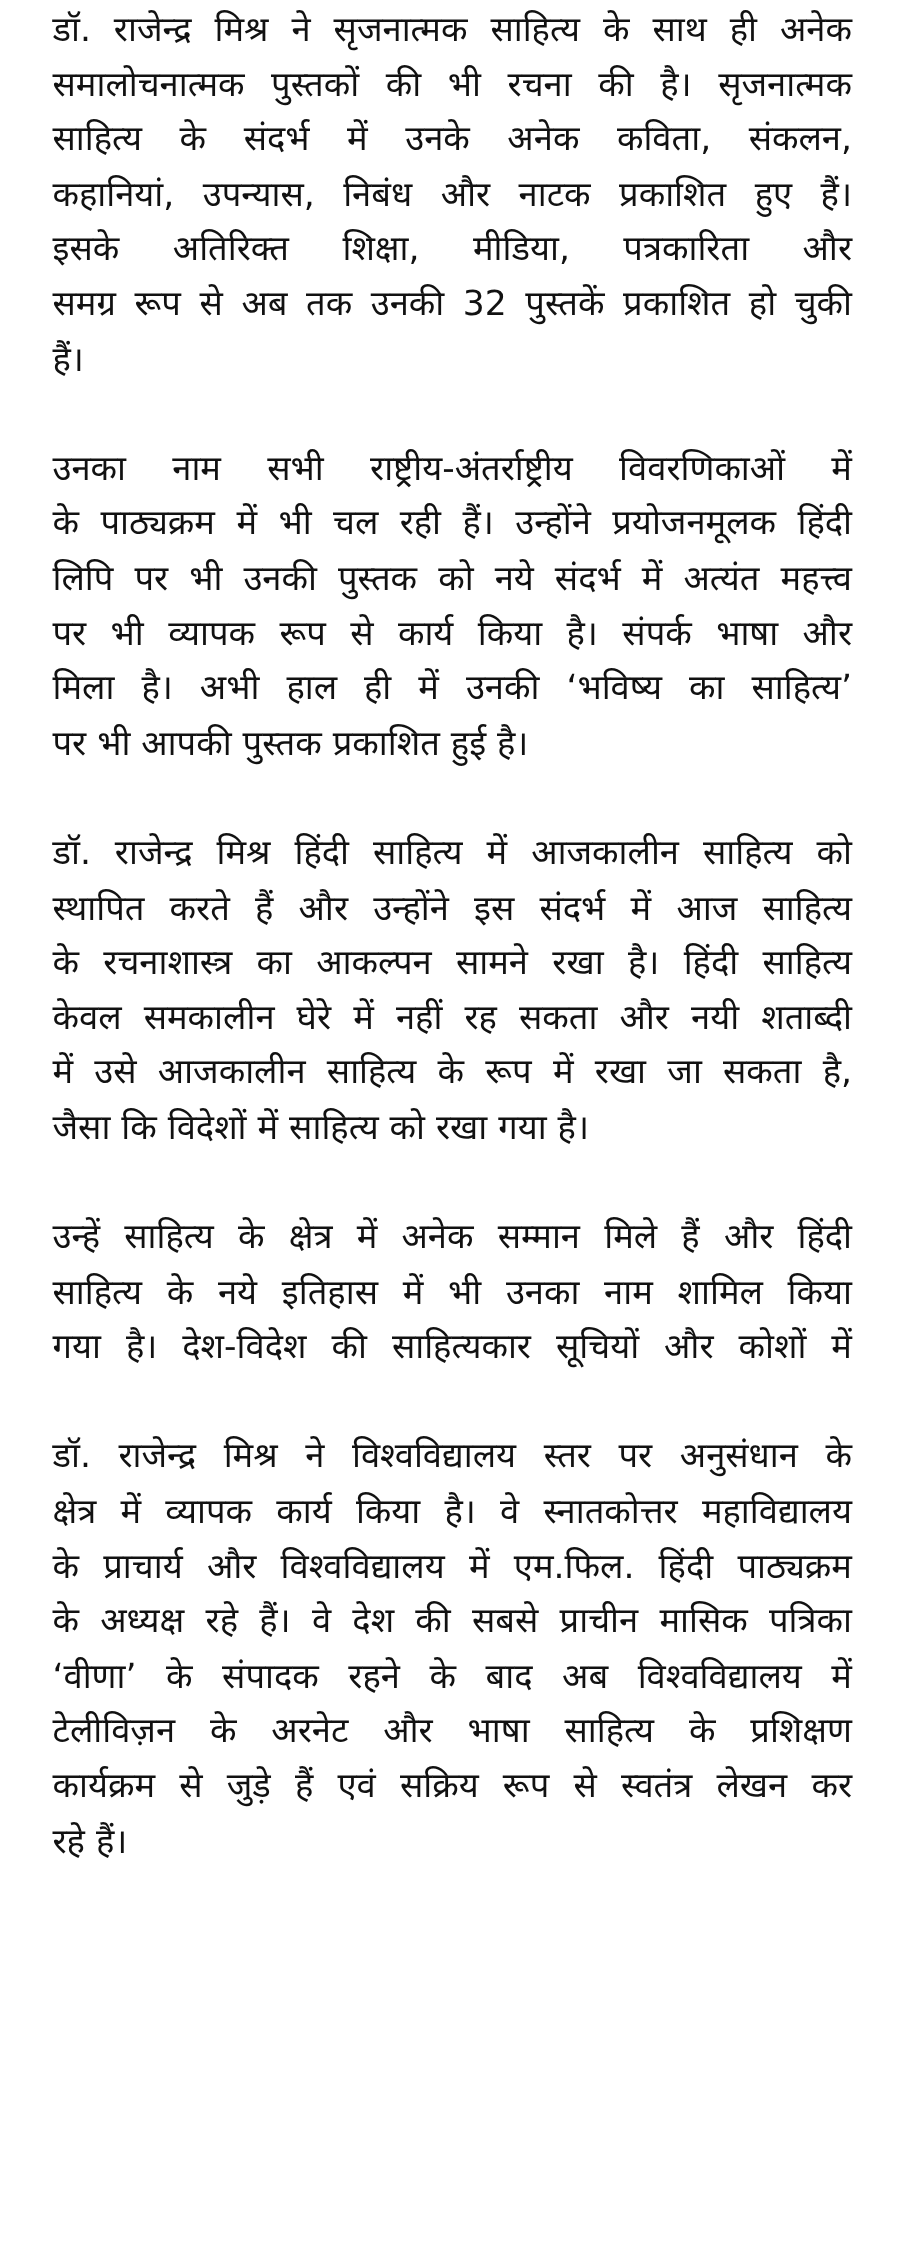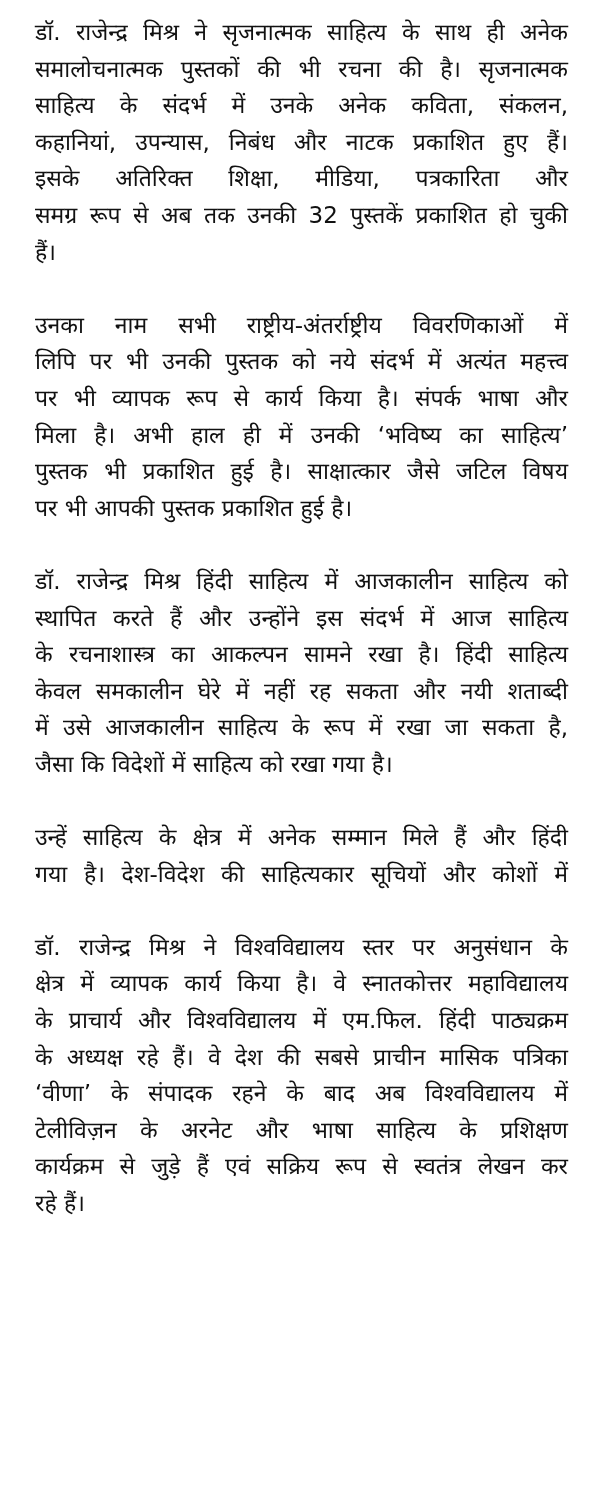--- a/index.html
+++ b/index.html
@@ -11,21 +11,21 @@
       width: 600px;
       height: 1495px;
       overflow: hidden;
       position: relative;
       color: #111111;
       font-family: "DejaVu Sans", "Liberation Sans", sans-serif;
     }
     .page {
       position: absolute;
       left: 35px;
-      top: 14px;
+      top: 2px;
       width: 533px;
     }
     .para {
       margin: 0 0 36.6px 0;
     }
     .line {
       display: block;
       height: 36.6px;
       line-height: 36.6px;
       font-size: 23px;
@@ -49,38 +49,39 @@
     <span class="line">समालोचनात्मक पुस्तकों की भी रचना की है। सृजनात्मक</span>
     <span class="line">साहित्य के संदर्भ में उनके अनेक कविता, संकलन,</span>
     <span class="line">कहानियां, उपन्यास, निबंध और नाटक प्रकाशित हुए हैं।</span>
     <span class="line">इसके अतिरिक्त शिक्षा, मीडिया, पत्रकारिता और</span>
     <span class="line">समग्र रूप से अब तक उनकी 32 पुस्तकें प्रकाशित हो चुकी</span>
     <span class="line last">हैं।</span>
   </p>
 
   <p class="para">
     <span class="line">उनका नाम सभी राष्ट्रीय-अंतर्राष्ट्रीय विवरणिकाओं में</span>
+    <span class="line">के पाठ्यक्रम में भी चल रही हैं। उन्होंने प्रयोजनमूलक हिंदी</span>
     <span class="line">लिपि पर भी उनकी पुस्तक को नये संदर्भ में अत्यंत महत्त्व</span>
     <span class="line">पर भी व्यापक रूप से कार्य किया है। संपर्क भाषा और</span>
     <span class="line">मिला है। अभी हाल ही में उनकी ‘भविष्य का साहित्य’</span>
-    <span class="line">पुस्तक भी प्रकाशित हुई है। साक्षात्कार जैसे जटिल विषय</span>
     <span class="line last">पर भी आपकी पुस्तक प्रकाशित हुई है।</span>
   </p>
 
   <p class="para">
     <span class="line">डॉ. राजेन्द्र मिश्र हिंदी साहित्य में आजकालीन साहित्य को</span>
     <span class="line">स्थापित करते हैं और उन्होंने इस संदर्भ में आज साहित्य</span>
     <span class="line">के रचनाशास्त्र का आकल्पन सामने रखा है। हिंदी साहित्य</span>
     <span class="line">केवल समकालीन घेरे में नहीं रह सकता और नयी शताब्दी</span>
     <span class="line">में उसे आजकालीन साहित्य के रूप में रखा जा सकता है,</span>
     <span class="line last">जैसा कि विदेशों में साहित्य को रखा गया है।</span>
   </p>
 
   <p class="para">
     <span class="line">उन्हें साहित्य के क्षेत्र में अनेक सम्मान मिले हैं और हिंदी</span>
+    <span class="line">साहित्य के नये इतिहास में भी उनका नाम शामिल किया</span>
     <span class="line">गया है। देश-विदेश की साहित्यकार सूचियों और कोशों में</span>
   </p>
 
   <p class="para">
     <span class="line">डॉ. राजेन्द्र मिश्र ने विश्वविद्यालय स्तर पर अनुसंधान के</span>
     <span class="line">क्षेत्र में व्यापक कार्य किया है। वे स्नातकोत्तर महाविद्यालय</span>
     <span class="line">के प्राचार्य और विश्वविद्यालय में एम.फिल. हिंदी पाठ्यक्रम</span>
     <span class="line">के अध्यक्ष रहे हैं। वे देश की सबसे प्राचीन मासिक पत्रिका</span>
     <span class="line">‘वीणा’ के संपादक रहने के बाद अब विश्वविद्यालय में</span>
     <span class="line">टेलीविज़न के अरनेट और भाषा साहित्य के प्रशिक्षण</span>

